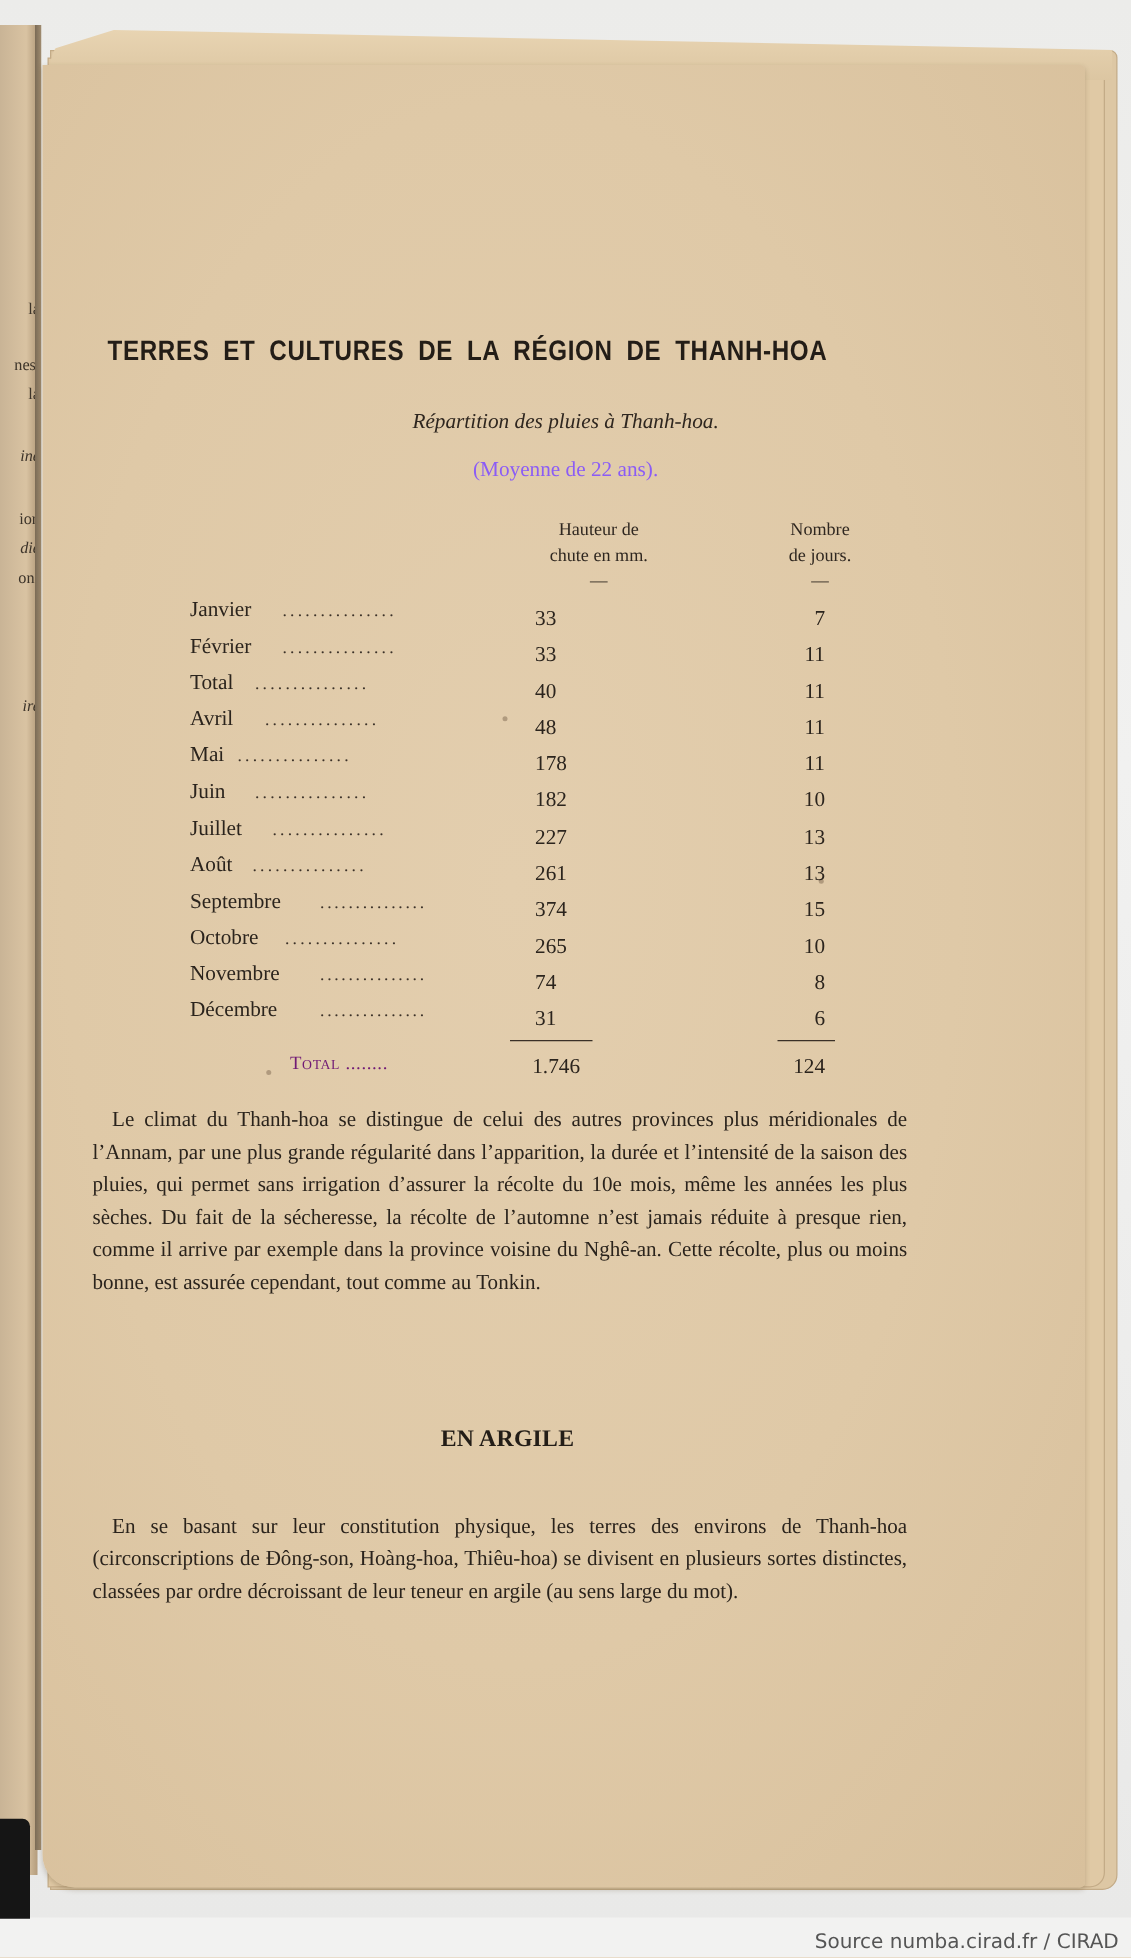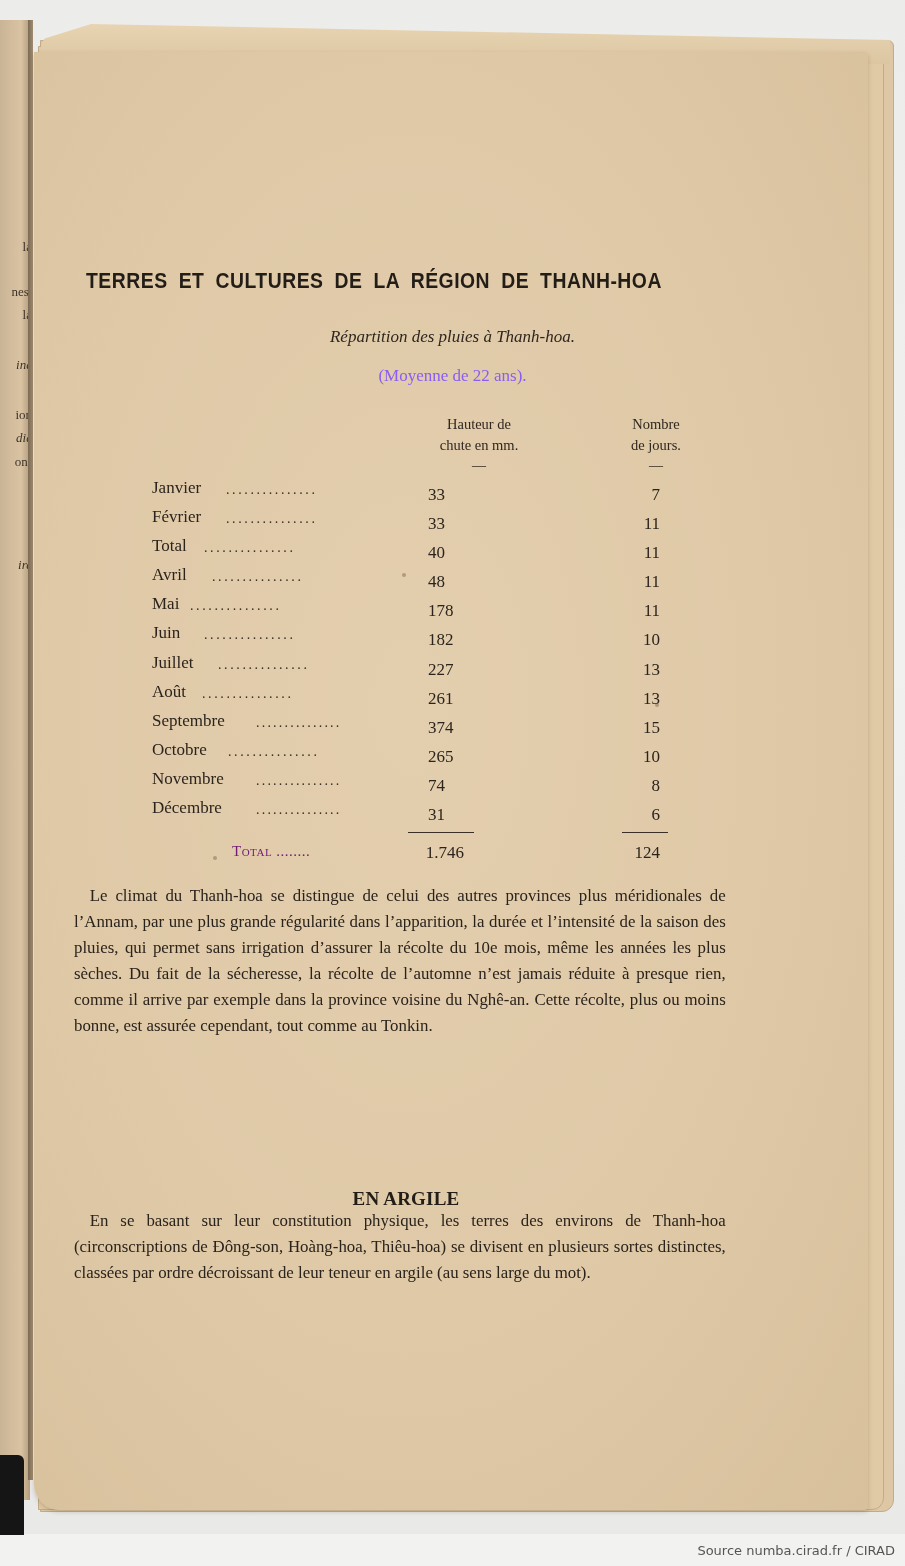--- a/index.html
+++ b/index.html
@@ -88,26 +88,26 @@
     .para p { margin:0; text-indent:16px; }
     .p1 { top:883px; }
     .p2 { top:1208px; }
 
     .section-head {
       position:absolute; left:72px; width:668px; top:1138px;
       font-family:"Liberation Serif","DejaVu Serif",serif; font-weight:bold;
       font-size:19px; color:#231d17; line-height:28px; letter-spacing:0.2px;
     }
     .section-head .l1 { display:block; white-space:nowrap; }
-    .section-head .l2 { display:block; text-align:center;margin-top:47px; }
+    .section-head .l2 { display:block; text-align:center; }
 
     .footer-credit {
       position:absolute; right:10px; top:1543px;
       font-family:"DejaVu Sans","Liberation Sans",sans-serif;
-      font-size:13px; color:#555; white-space:nowrap;
+      font-size:16px; color:#555; white-space:nowrap;
     }
     .speck { position:absolute; width:4px; height:4px; border-radius:50%; background:#8f7a60; opacity:0.6; }
   </style>
 </head>
 <body>
 
 <div class="backdrop"></div>
 
 <div class="left-page"></div>
 <div class="left-page-fragments">

